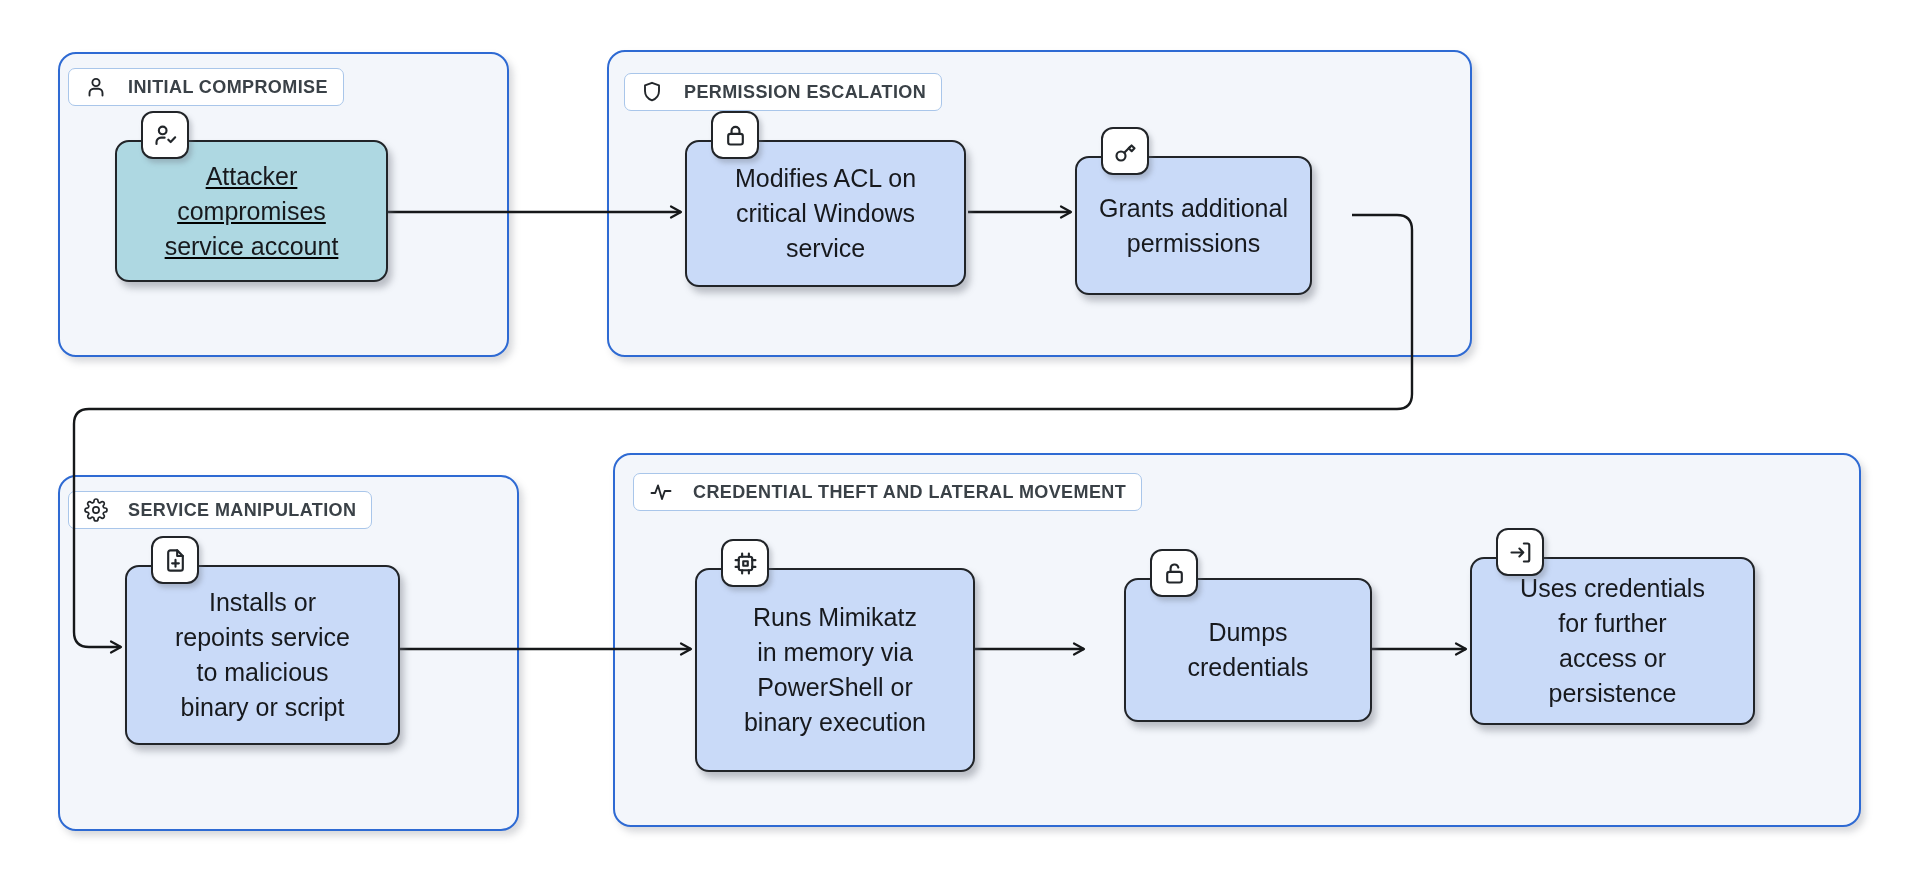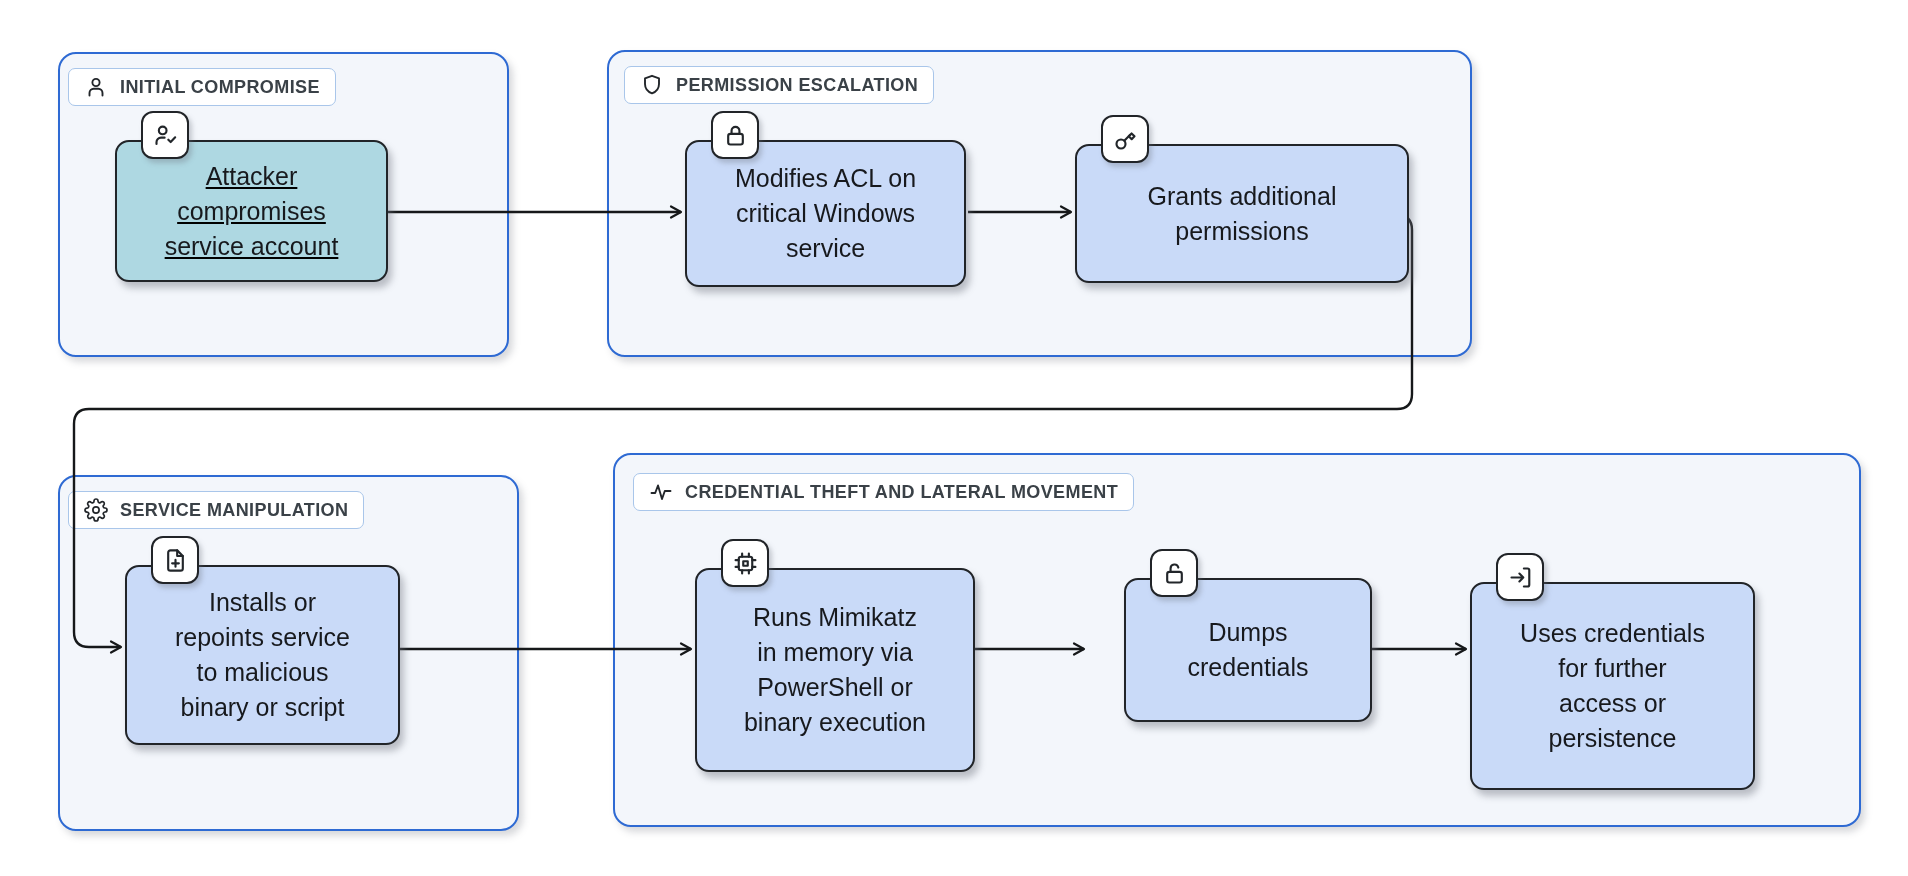--- a/index.html
+++ b/index.html
@@ -13,21 +13,21 @@
   .group{
     position:absolute;
     background:#f3f6fb;
     border:2px solid #2e6ad3;
     border-radius:18px;
     box-shadow:4px 5px 7px rgba(125,130,140,0.30);
     z-index:1;
   }
   .group-label{
     position:absolute;
-    display:flex;align-items:center;gap:12px;
+    display:flex;align-items:center;gap:20px;
     background:#ffffff;
     border:1.5px solid #a9c6ea;
     border-radius:7px;
     height:36px;padding:0 15px;
     font-size:18px;font-weight:700;letter-spacing:0.4px;
     color:#3a4147;white-space:nowrap;
     z-index:2;
   }
   .group-label svg{flex:0 0 auto;}
 
@@ -71,21 +71,21 @@
     <div class="group-label" style="left:8px;top:14px">
       <svg class="icon" width="24" height="24" viewBox="0 0 24 24">
         <circle cx="12" cy="7.5" r="3.6"></circle>
         <path d="M5.5 20.5 v-2.6 a4.2 4.2 0 0 1 4.2-4.2 h4.6 a4.2 4.2 0 0 1 4.2 4.2 v2.6"></path>
       </svg>
       <span>INITIAL COMPROMISE</span>
     </div>
   </div>
 
   <div class="group" style="left:607px;top:50px;width:861px;height:303px">
-    <div class="group-label" style="left:15px;top:14px">
+    <div class="group-label" style="left:15px;top:21px">
       <svg class="icon" width="24" height="24" viewBox="0 0 24 24">
         <path d="M12 2.8 L19 5.4 V11 c0 4.8-3.1 7.9-7 9.4 C8.1 18.9 5 15.8 5 11 V5.4 Z"></path>
       </svg>
       <span>PERMISSION ESCALATION</span>
     </div>
   </div>
 
   <div class="group" style="left:58px;top:475px;width:457px;height:352px">
     <div class="group-label" style="left:8px;top:14px">
       <svg class="icon" width="24" height="24" viewBox="0 0 24 24" style="stroke-width:1.7">
@@ -139,21 +139,21 @@
       <svg class="icon" width="27" height="27" viewBox="0 0 24 24">
         <rect x="5.5" y="10.5" width="13" height="9.5" rx="2"></rect>
         <path d="M8.5 10.5 V7.8 a3.5 3.5 0 0 1 7 0 V10.5"></path>
       </svg>
     </div>
     <span class="node-label">Modifies ACL on
 critical Windows
 service</span>
   </div>
 
-  <div class="node" style="left:1075px;top:144px;width:334px;height:139px">
+  <div class="node" style="left:1075px;top:156px;width:237px;height:139px">
     <div class="badge">
       <svg class="icon" width="27" height="27" viewBox="0 0 24 24">
         <circle cx="8" cy="16" r="4"></circle>
         <path d="M10.9 13.1 L16.2 7.8"></path>
         <path d="M14.9 9.1 L17.4 6.6 L20 9.2 L17.5 11.7 Z"></path>
       </svg>
     </div>
     <span class="node-label">Grants additional
 permissions</span>
   </div>
@@ -190,21 +190,21 @@
     <div class="badge">
       <svg class="icon" width="27" height="27" viewBox="0 0 24 24">
         <rect x="5.5" y="10.5" width="13" height="9.5" rx="2"></rect>
         <path d="M8.5 10.5 V7.5 a3.5 3.5 0 0 1 6.9 -0.8"></path>
       </svg>
     </div>
     <span class="node-label">Dumps
 credentials</span>
   </div>
 
-  <div class="node" style="left:1470px;top:582px;width:285px;height:208px">
+  <div class="node" style="left:1470px;top:557px;width:285px;height:168px">
     <div class="badge">
       <svg class="icon" width="27" height="27" viewBox="0 0 24 24">
         <path d="M15 4 h3.2 a1.6 1.6 0 0 1 1.6 1.6 v12.8 a1.6 1.6 0 0 1 -1.6 1.6 H15"></path>
         <path d="M4 12 h10.5 M11 8.5 L14.5 12 L11 15.5"></path>
       </svg>
     </div>
     <span class="node-label">Uses credentials
 for further
 access or
 persistence</span>

